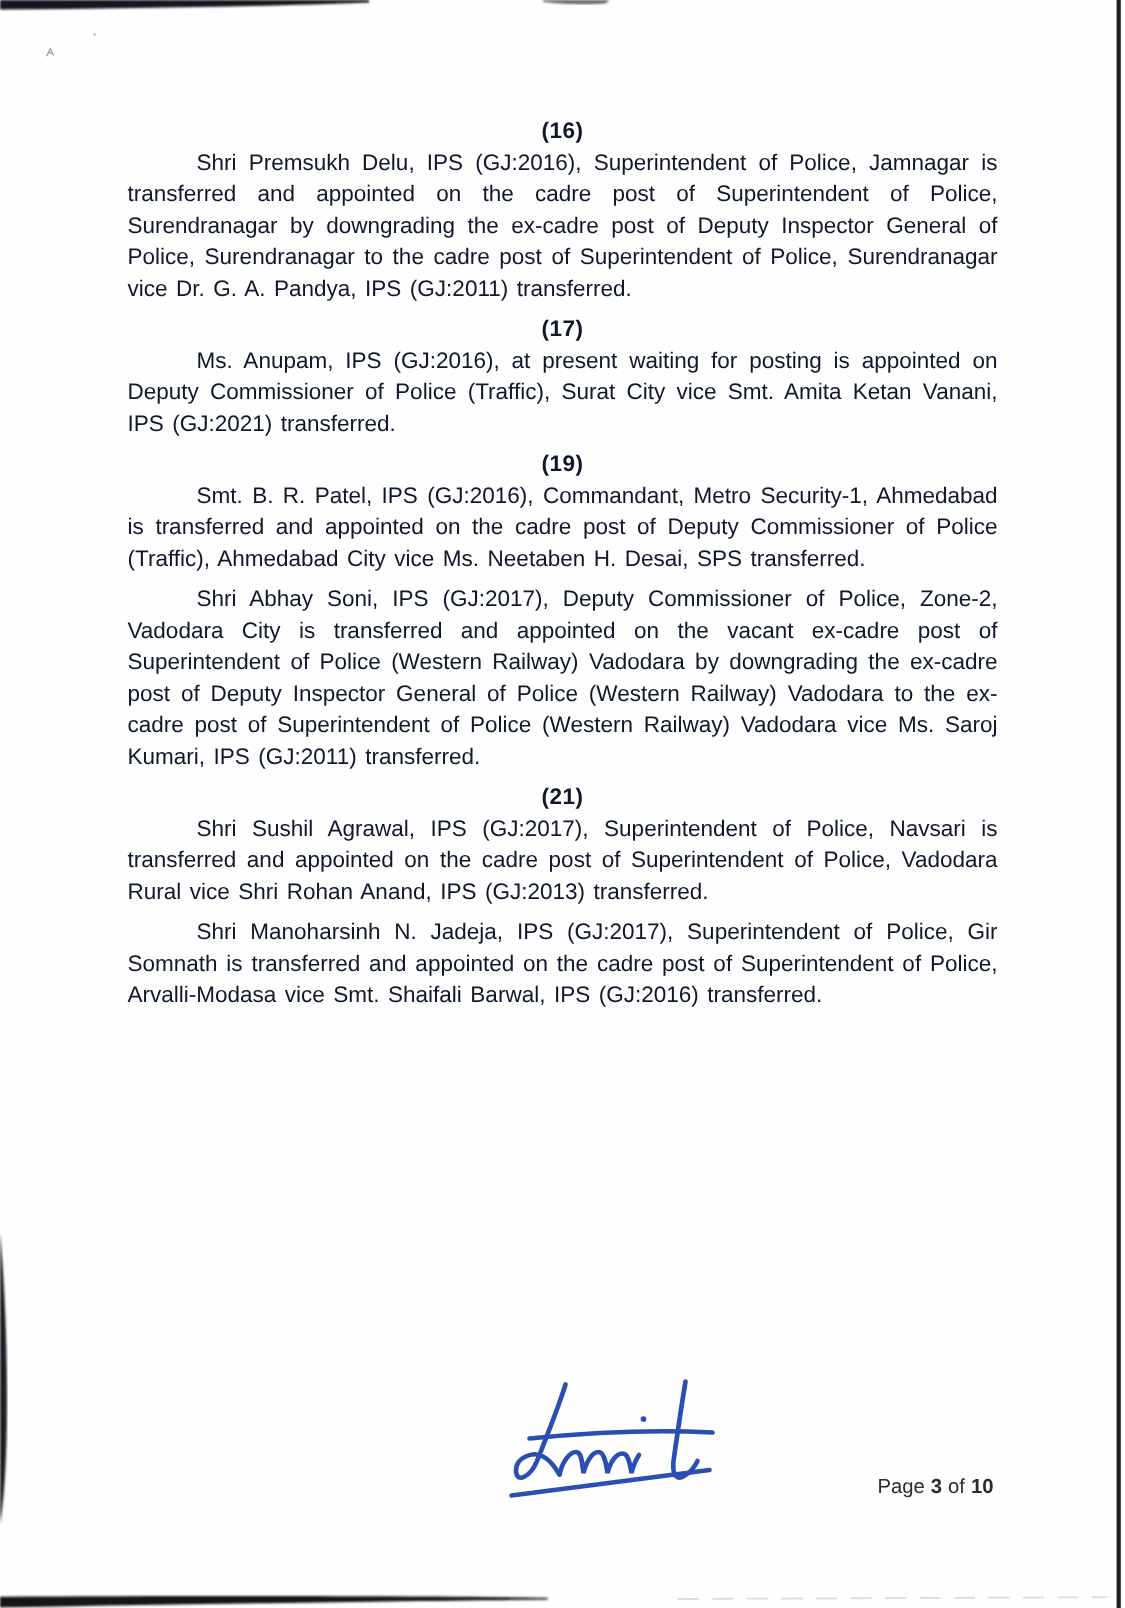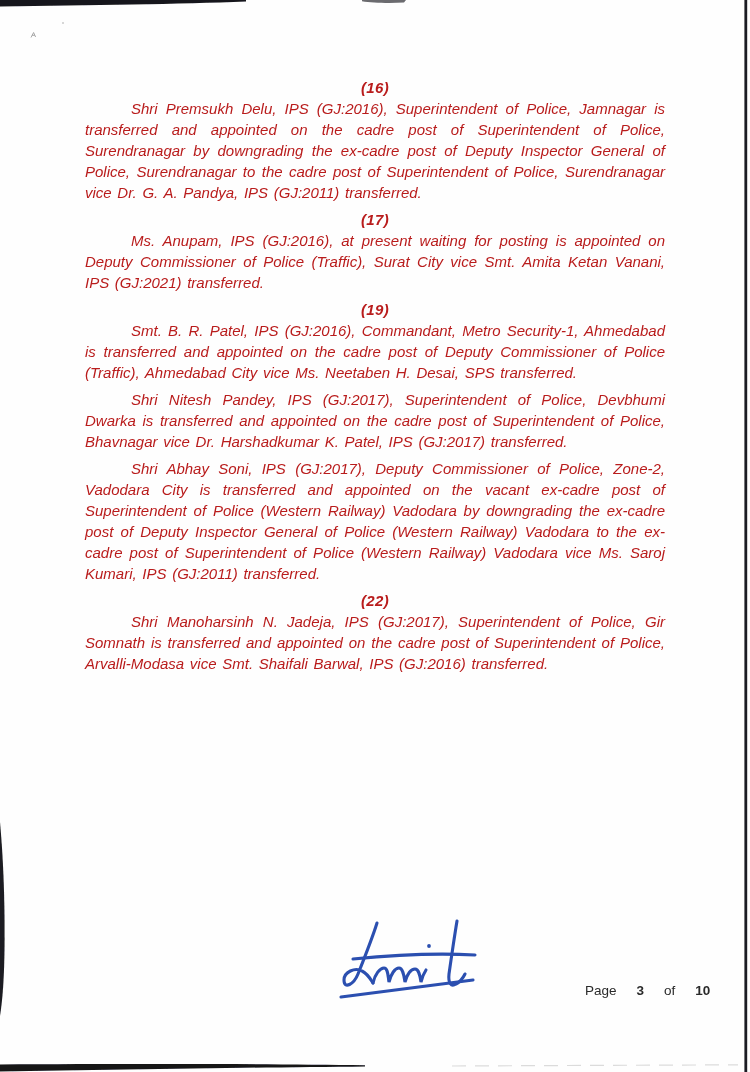--- a/index.html
+++ b/index.html
@@ -11,25 +11,24 @@
     position: relative;
   }
   .page {
     position: absolute; inset: 0;
     background: #fefefe;
   }
   
   .content {
     position: absolute;
     left: 85px; top: 77px; width: 580px;
-    color: #b91c1c;
+    color: #0f172a;
     font-size: 15px; line-height: 21px;
     text-align: justify;
     text-rendering: optimizeLegibility;
-    font-style: italic;
   }
   .section + .section { margin-top: 6px; }
   .section h3 {
     margin: 0; padding: 0;
     font-size: 15px; line-height: 21px;
     font-weight: bold; text-align: center;
     letter-spacing: 0.3px;
   }
   .section p {
     margin: 0; padding: 0;
@@ -39,21 +38,21 @@
   
   .signature {
     position: absolute; left: 333px; top: 917px;
     width: 150px; height: 90px;
   }
   
   .footer {
     position: absolute; left: 585px; top: 982px;
     font-size: 13.5px; line-height: 18px;
     color: #2a2a2a;
-    display: flex; gap: 20px;
+    display: flex; gap: 4px;
     font-weight: normal;
   }
   .footer .bold { font-weight: bold; }
   
   .artifacts {
     position: absolute; inset: 0;
     pointer-events: none;
   }
 </style>
 </head>
@@ -72,30 +71,32 @@
       <h3>(17)</h3>
       <p>Ms. Anupam, IPS (GJ:2016), at present waiting for posting is appointed on Deputy Commissioner of Police (Traffic), Surat City vice Smt. Amita Ketan Vanani, IPS (GJ:2021) transferred.</p>
     </section>
 
     <section class="section">
       <h3>(19)</h3>
       <p>Smt. B. R. Patel, IPS (GJ:2016), Commandant, Metro Security-1, Ahmedabad is transferred and appointed on the cadre post of Deputy Commissioner of Police (Traffic), Ahmedabad City vice Ms. Neetaben H. Desai, SPS transferred.</p>
     </section>
 
     <section class="section">
-      <p>Shri Nitesh Pandey, IPS (GJ:2017), Superintendent of Police, Devbhumi Dwarka is transferred and appointed on the cadre post of Superintendent of Police, Bhavnagar vice Dr. Harshadkumar K. Patel, IPS (GJ:2017) transferred.</p>
     </section>
 
     <section class="section">
       <p>Shri Abhay Soni, IPS (GJ:2017), Deputy Commissioner of Police, Zone-2, Vadodara City is transferred and appointed on the vacant ex-cadre post of Superintendent of Police (Western Railway) Vadodara by downgrading the ex-cadre post of Deputy Inspector General of Police (Western Railway) Vadodara to the ex-cadre post of Superintendent of Police (Western Railway) Vadodara vice Ms. Saroj Kumari, IPS (GJ:2011) transferred.</p>
     </section>
 
+    <section class="section">
+      <h3>(21)</h3>
+      <p>Shri Sushil Agrawal, IPS (GJ:2017), Superintendent of Police, Navsari is transferred and appointed on the cadre post of Superintendent of Police, Vadodara Rural vice Shri Rohan Anand, IPS (GJ:2013) transferred.</p>
+    </section>
 
     <section class="section">
-      <h3>(22)</h3>
       <p>Shri Manoharsinh N. Jadeja, IPS (GJ:2017), Superintendent of Police, Gir Somnath is transferred and appointed on the cadre post of Superintendent of Police, Arvalli-Modasa vice Smt. Shaifali Barwal, IPS (GJ:2016) transferred.</p>
     </section>
 
   </main>
 
   <div class="signature">
     <svg width="150" height="90" viewBox="0 0 150 90" xmlns="http://www.w3.org/2000/svg">
       <g fill="none" stroke="#2b4fb0" stroke-width="3.1" stroke-linecap="round">
 
         <path d="M44 6 C39 22 31 42 25 57 C21 67 11 73 11 63 C11 55 22 50 29 54 C35 57 38 63 40 66"></path>

